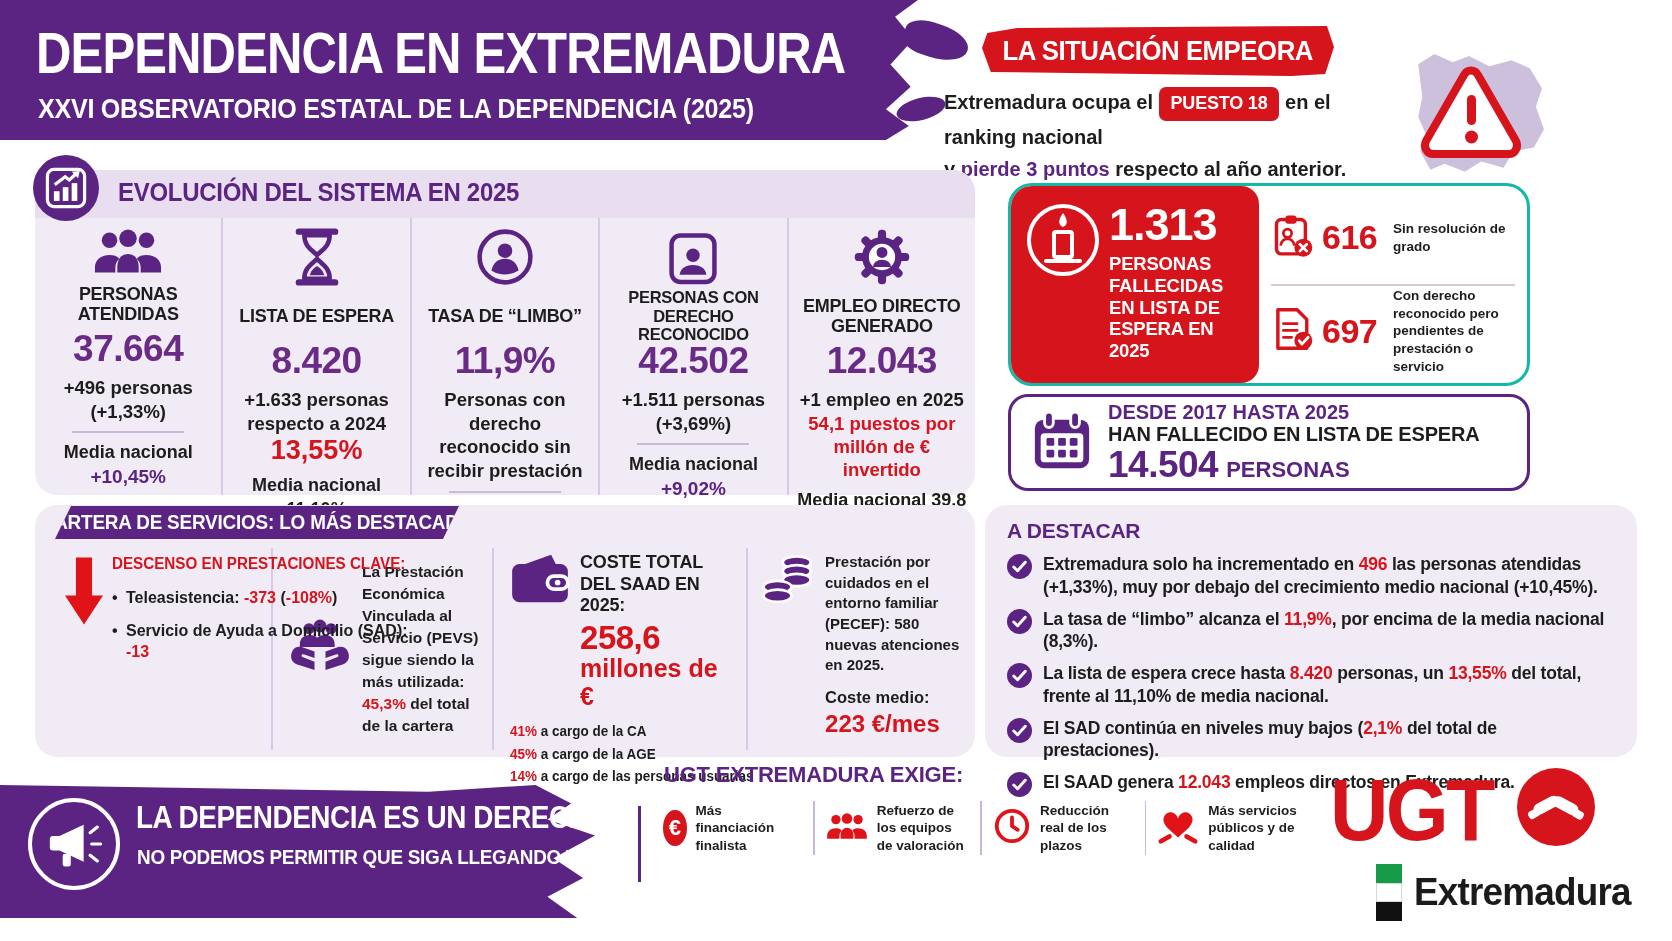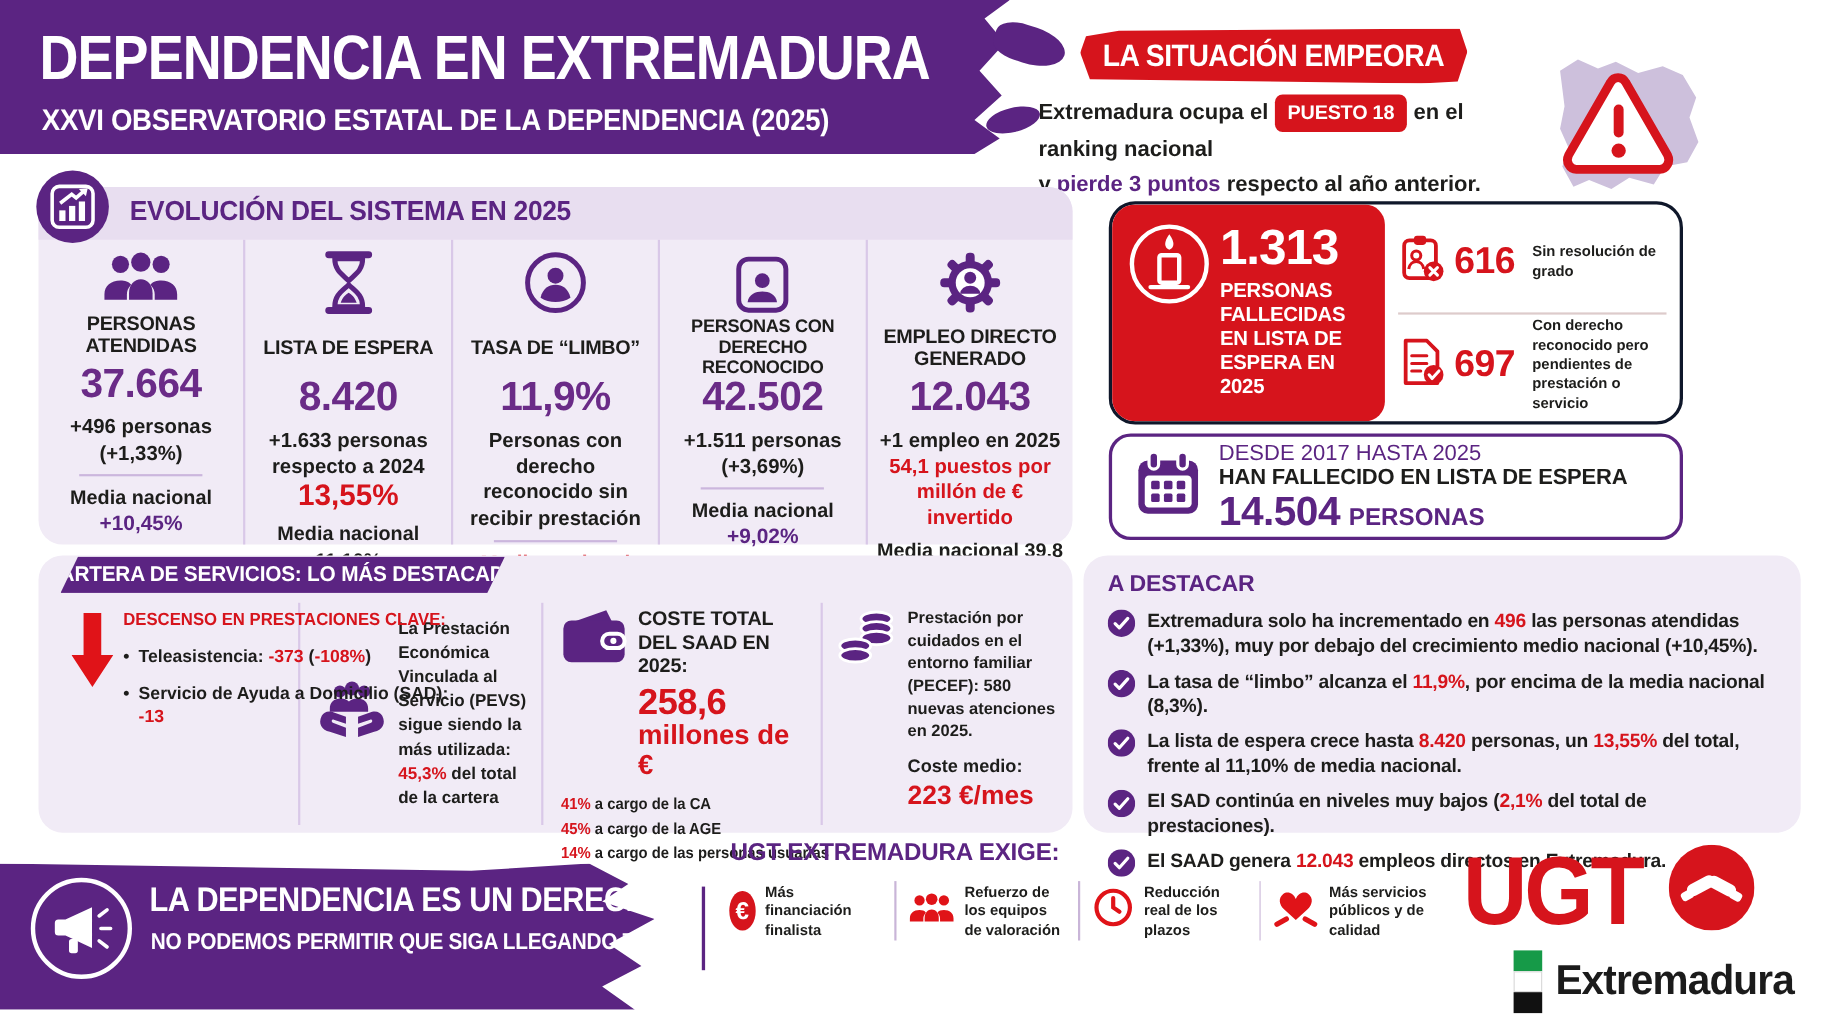--- a/index.html
+++ b/index.html
@@ -56,35 +56,35 @@
   .s-hr { width:112px; height:2px; background:#cbb6dd; margin:8px auto 8px; }
   .s-f1 { font-size:18px; font-weight:600; color:#1d1d1b; line-height:1.3; }
   .s-f2 { font-size:19px; font-weight:700; line-height:1.3; }
   .s-f2.purple { color:#5b2482; }
   .s-f2.red { color:#d6141c; }
   .s-mid { font-weight:700; color:#d6141c; }
   .s-mid.big { font-size:27px; margin-bottom:8px; }
   .s-mid.lines { font-size:18.5px; line-height:1.25; margin-bottom:8px; }
 
   
-  .red-panel { left:1008px; top:183px; width:522px; height:203px; background:#fff; border:3px solid #0f172a;
+  .red-panel { left:1008px; top:183px; width:522px; height:203px; background:#fff; border:3px solid #14b8a6;
                border-radius:24px; display:flex; overflow:hidden; }
   .rp-left { width:258px; background:#d6141c; border-radius:18px; padding:16px 10px 12px 14px; display:flex; gap:8px; }
   .rp-value { color:#fff; font-size:45px; font-weight:700; letter-spacing:-1px; line-height:1; }
   .rp-label { color:#fff; font-size:18.5px; font-weight:700; line-height:1.18; margin-top:6px; letter-spacing:-.2px; }
   .rp-right { flex:1; padding:6px 12px; display:flex; flex-direction:column; }
   .rp-row { flex:1; display:flex; align-items:center; gap:7px; }
   .rp-num { color:#d6141c; font-size:34px; font-weight:700; letter-spacing:-.5px; min-width:64px; }
   .rp-txt { color:#1d1d1b; font-size:13.5px; font-weight:600; line-height:1.3; width:122px; }
   .rp-hr { height:2px; background:#ddcbcb; }
 
   
   .since-panel { left:1008px; top:394px; width:522px; height:97px; background:#fff; border:3px solid #5b2482;
                  border-radius:20px; display:flex; align-items:center; gap:15px; padding:0 10px 0 20px; }
-  .sp-period { color:#5b2482; font-size:20px; font-weight:400; line-height:1.1; }
+  .sp-period { color:#5b2482; font-size:20px; font-weight:700; line-height:1.1; }
   .sp-line { color:#1d1d1b; font-size:20px; font-weight:700; line-height:1.15; letter-spacing:-.2px; }
   .sp-big { color:#5b2482; line-height:1.05; }
   .sp-big .v { font-size:37px; font-weight:700; letter-spacing:-.5px; }
   .sp-big .u { font-size:22px; font-weight:700; margin-left:8px; }
 
   
   .cart-box { left:35px; top:505px; width:940px; height:252px; background:#f1ebf6; border-radius:22px; }
   .cart-title { left:55px; top:506px; width:404px; height:33px; background:#5b2482;
                 clip-path:polygon(16px 0,100% 0,calc(100% - 16px) 100%,0 100%);
                 display:flex; align-items:center; justify-content:center; }

